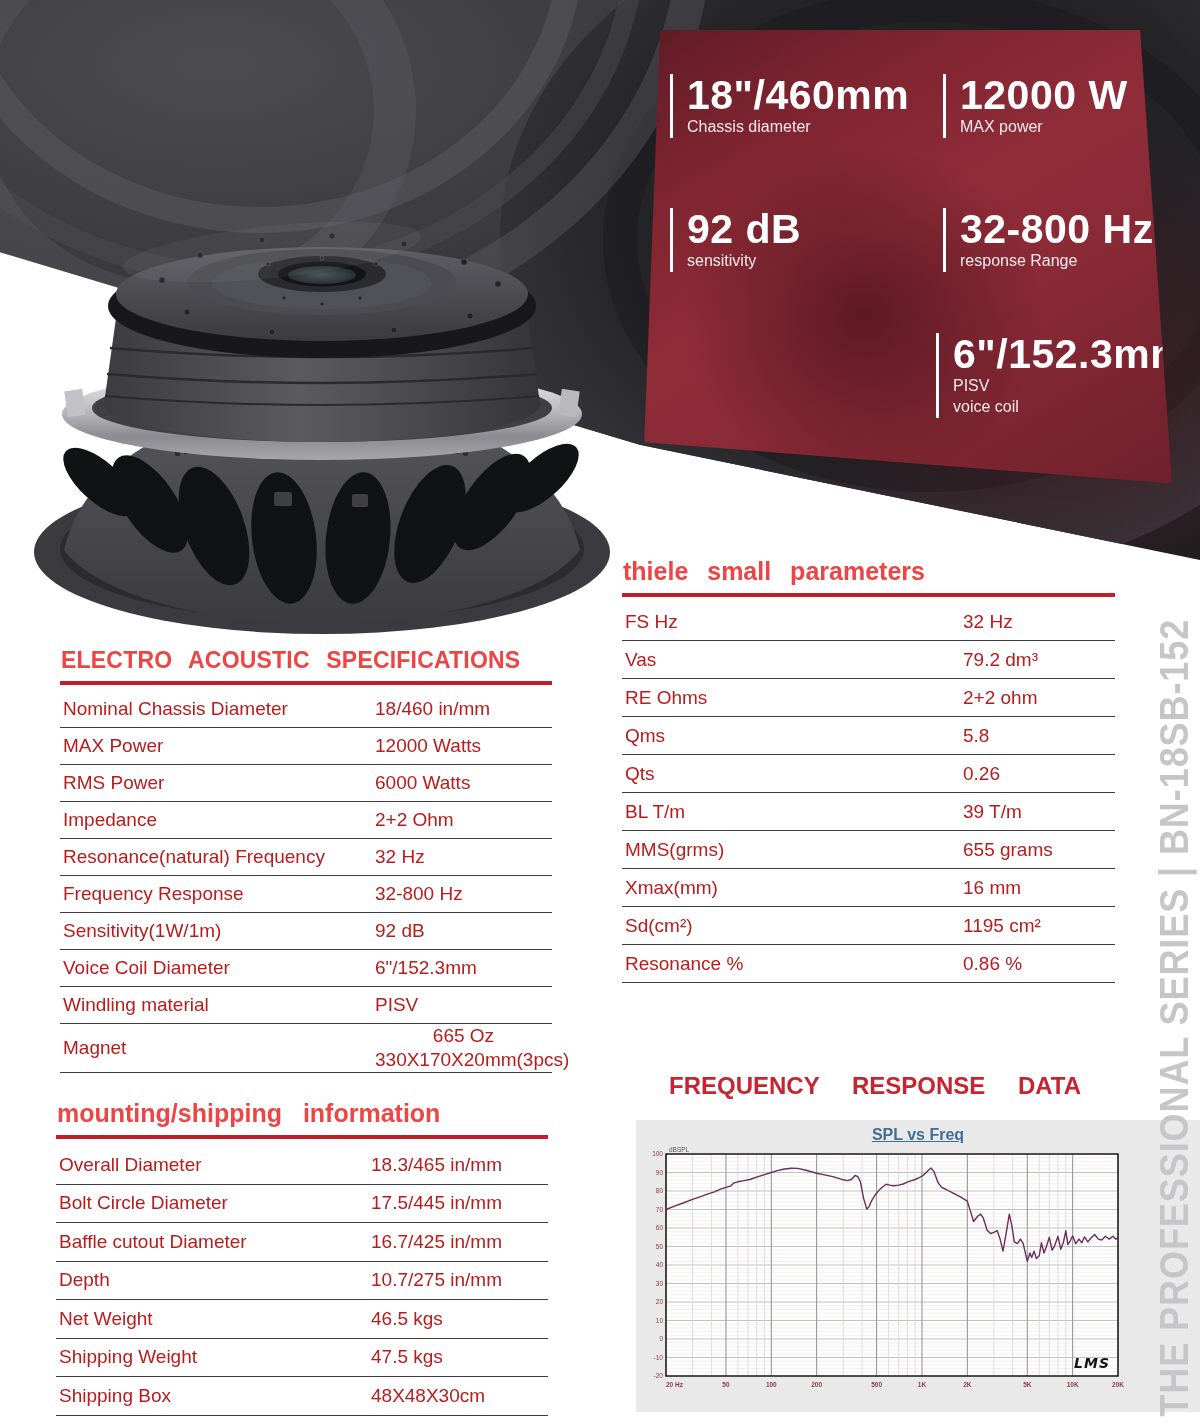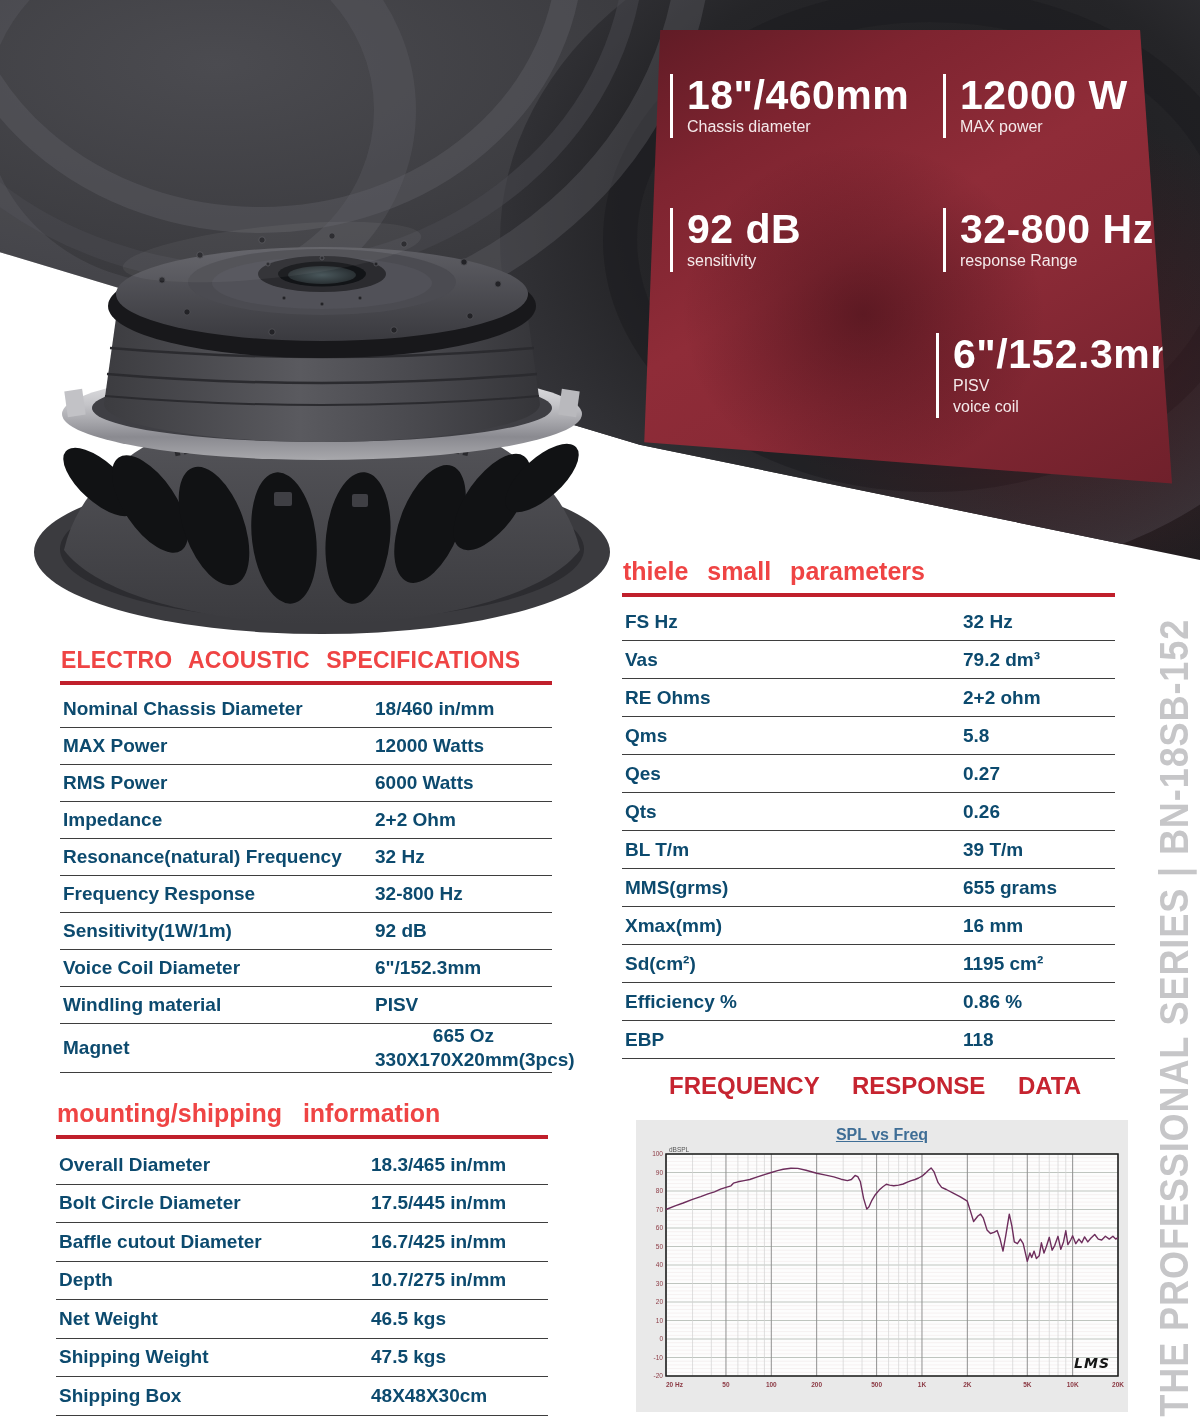--- a/index.html
+++ b/index.html
@@ -25,21 +25,21 @@
   .stat1{left:30px;top:44px;} .stat2{left:303px;top:44px;}
   .stat3{left:30px;top:178px;} .stat4{left:303px;top:178px;}
   .stat5{left:296px;top:303px;}
 
   .speaker{position:absolute;left:22px;top:152px;}
 
   
   .sec-title{margin:1px;font-weight:bold;color:#ef4444;}
   .rule{height:4px;background:#c01f2b;margin-top:7px;}
   .trow{display:flex;align-items:center;min-height:36px;border-bottom:1.6px solid #3e3e3e;
-        font-size:19px;font-weight:bold;color:#0c4a6e;}
+        font-size:19px;font-weight:normal;color:#b91c1c;}
   .trow .lbl{flex:1;padding-left:3px;}
   .trow .val{width:177px;flex:none;white-space:pre-line;line-height:1.25;}
   .trow .val.center{text-align:center;}
 
   .col-electro{position:absolute;left:60px;top:646px;width:492px;}
   .col-electro .sec-title{font-size:23px;word-spacing:10px;letter-spacing:.2px;}
   .col-electro .tbl{margin-top:6px;}
 
   .col-mount{position:absolute;left:56px;top:1098px;width:492px;}
   .col-mount .sec-title{font-size:25px;word-spacing:14px;}
@@ -49,21 +49,21 @@
   .col-thiele{position:absolute;left:622px;top:556px;width:493px;}
   .col-thiele .sec-title{font-size:25px;word-spacing:12px;}
   .col-thiele .tbl{margin-top:6px;}
   .col-thiele .trow{min-height:37px;}
   .col-thiele .trow .val{width:152px;}
 
   .freq-title{position:absolute;left:622px;top:1072px;width:506px;text-align:center;
     font-size:24px;font-weight:bold;color:#c62430;word-spacing:26px;}
 
   
-  .chart-panel{position:absolute;left:636px;top:1120px;width:492px;height:292px;
+  .chart-panel{position:absolute;left:636px;top:1120px;width:564px;height:292px;
     background:#e9e9e9;box-sizing:border-box;padding:4px;}
   .chart-title{color:#3f6e96;font-weight:bold;font-size:16px;text-align:center;
     text-decoration:underline;margin:2px 0 0 0;}
 
   
   .series-tag{position:absolute;right:2px;top:612px;height:812px;display:flex;
     align-items:center;justify-content:center;
     writing-mode:vertical-rl;transform:rotate(180deg) scaleY(.88);
     font-size:41px;font-weight:bold;color:#c6c6c8;letter-spacing:1px;white-space:nowrap;}
 </style>
@@ -309,50 +309,42 @@
         </div>
         <div class="trow">
           <span class="lbl">RE Ohms</span>
           <span class="val">2+2 ohm</span>
         </div>
         <div class="trow">
           <span class="lbl">Qms</span>
           <span class="val">5.8</span>
         </div>
         <div class="trow">
-          <span class="lbl">Qes</span>
-          <span class="val">0.27</span>
-        </div>
-        <div class="trow">
           <span class="lbl">Qts</span>
           <span class="val">0.26</span>
         </div>
         <div class="trow">
           <span class="lbl">BL T/m</span>
           <span class="val">39 T/m</span>
         </div>
         <div class="trow">
           <span class="lbl">MMS(grms)</span>
           <span class="val">655 grams</span>
         </div>
         <div class="trow">
           <span class="lbl">Xmax(mm)</span>
           <span class="val">16 mm</span>
         </div>
         <div class="trow">
           <span class="lbl">Sd(cm²)</span>
           <span class="val">1195 cm²</span>
         </div>
         <div class="trow">
-          <span class="lbl">Efficiency %</span>
+          <span class="lbl">Resonance %</span>
           <span class="val">0.86 %</span>
-        </div>
-        <div class="trow">
-          <span class="lbl">EBP</span>
-          <span class="val">118</span>
         </div>
       </div>
   </div>
 
   <div class="freq-title">FREQUENCY RESPONSE DATA</div>
   <div class="chart-panel">
     <div class="chart-title">SPL vs Freq</div>
     <svg id="spl-svg" width="484" height="260">
         <rect x="26" y="10" width="452" height="222" fill="#fdfdfd"></rect>
         <line x1="26" y1="228.29999999999998" x2="478" y2="228.29999999999998" stroke="#f0e7e7" stroke-width="0.6"></line>

